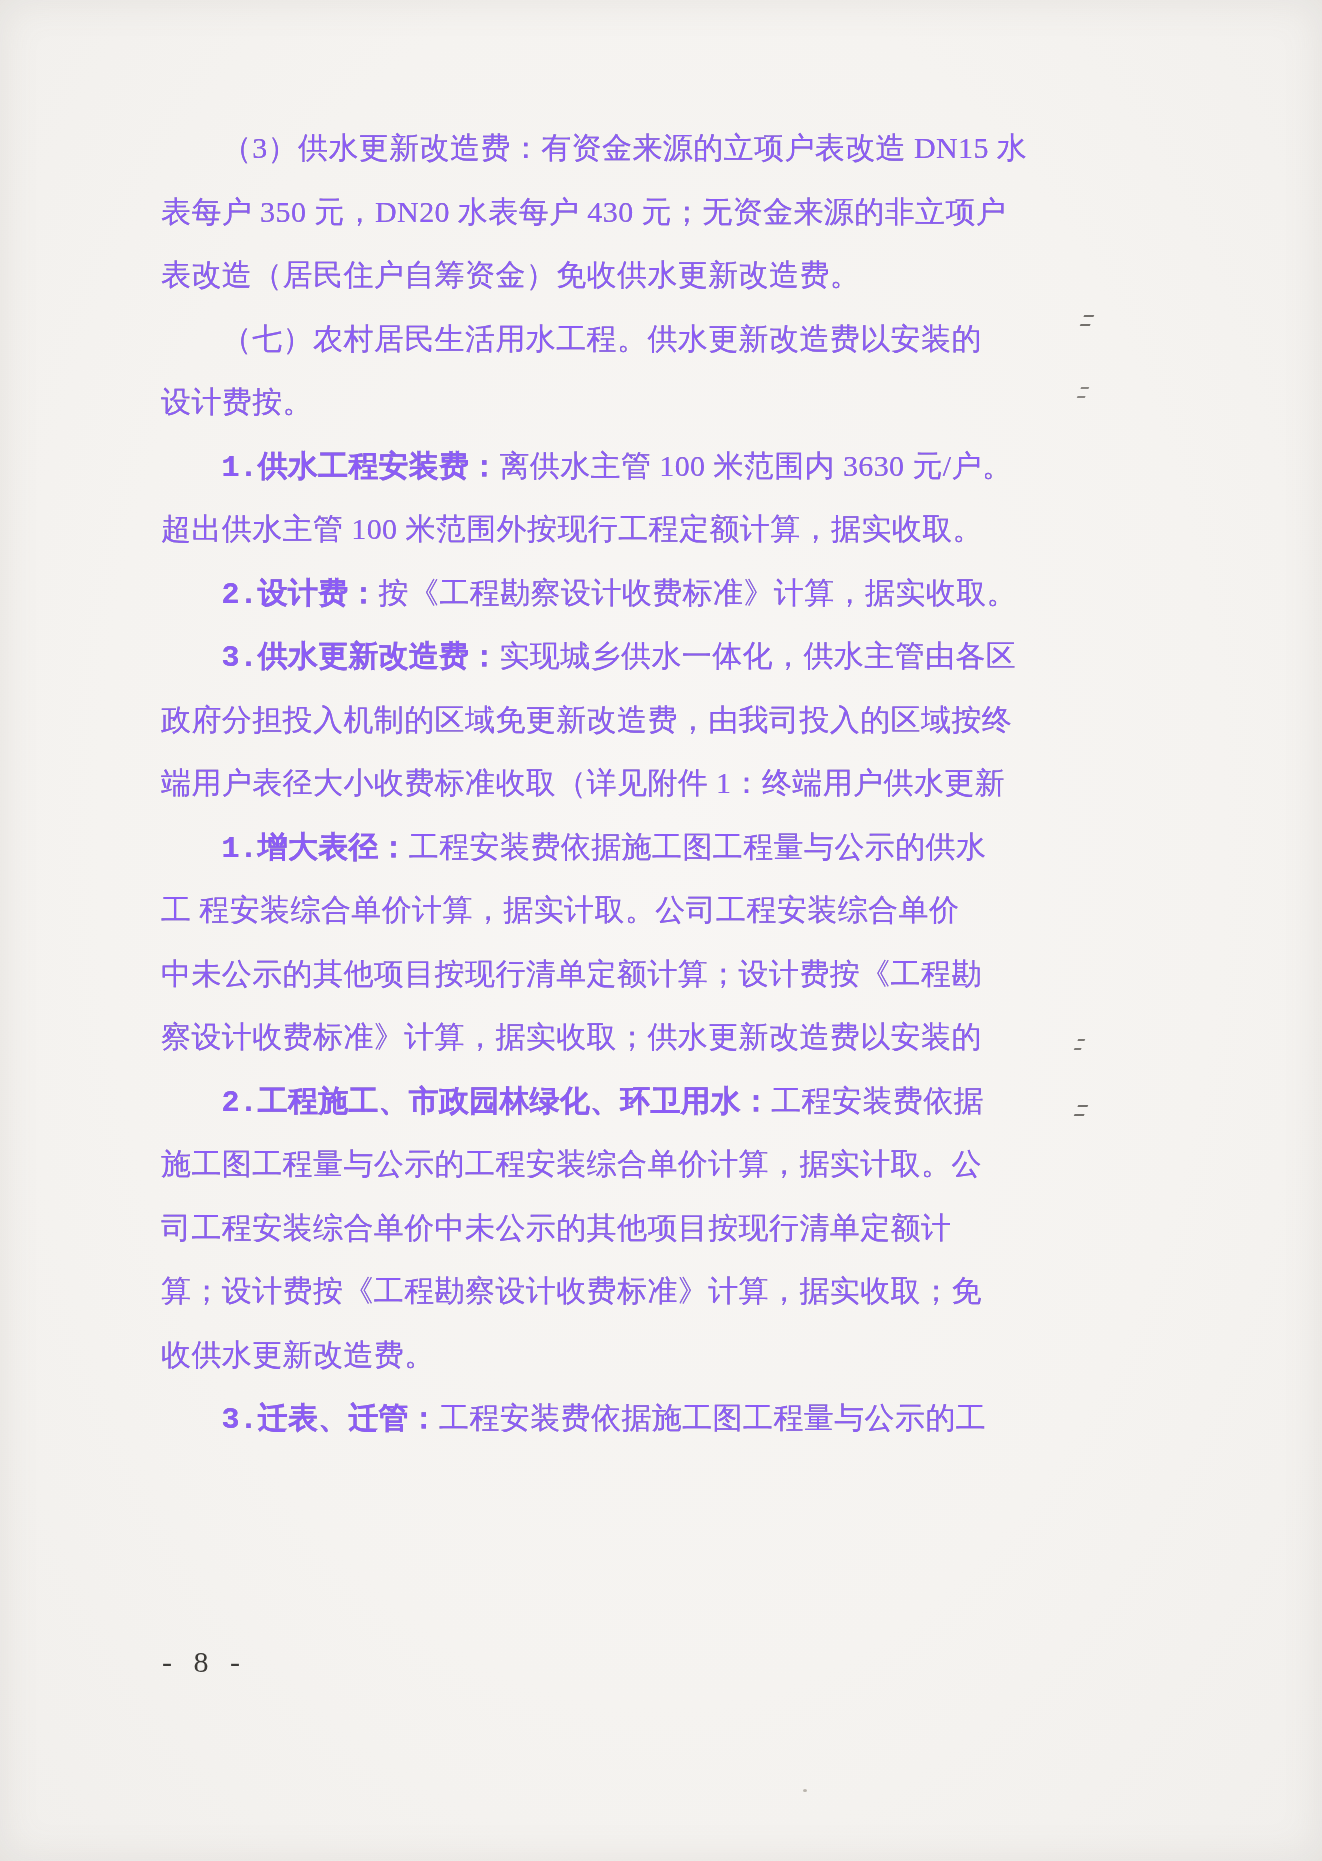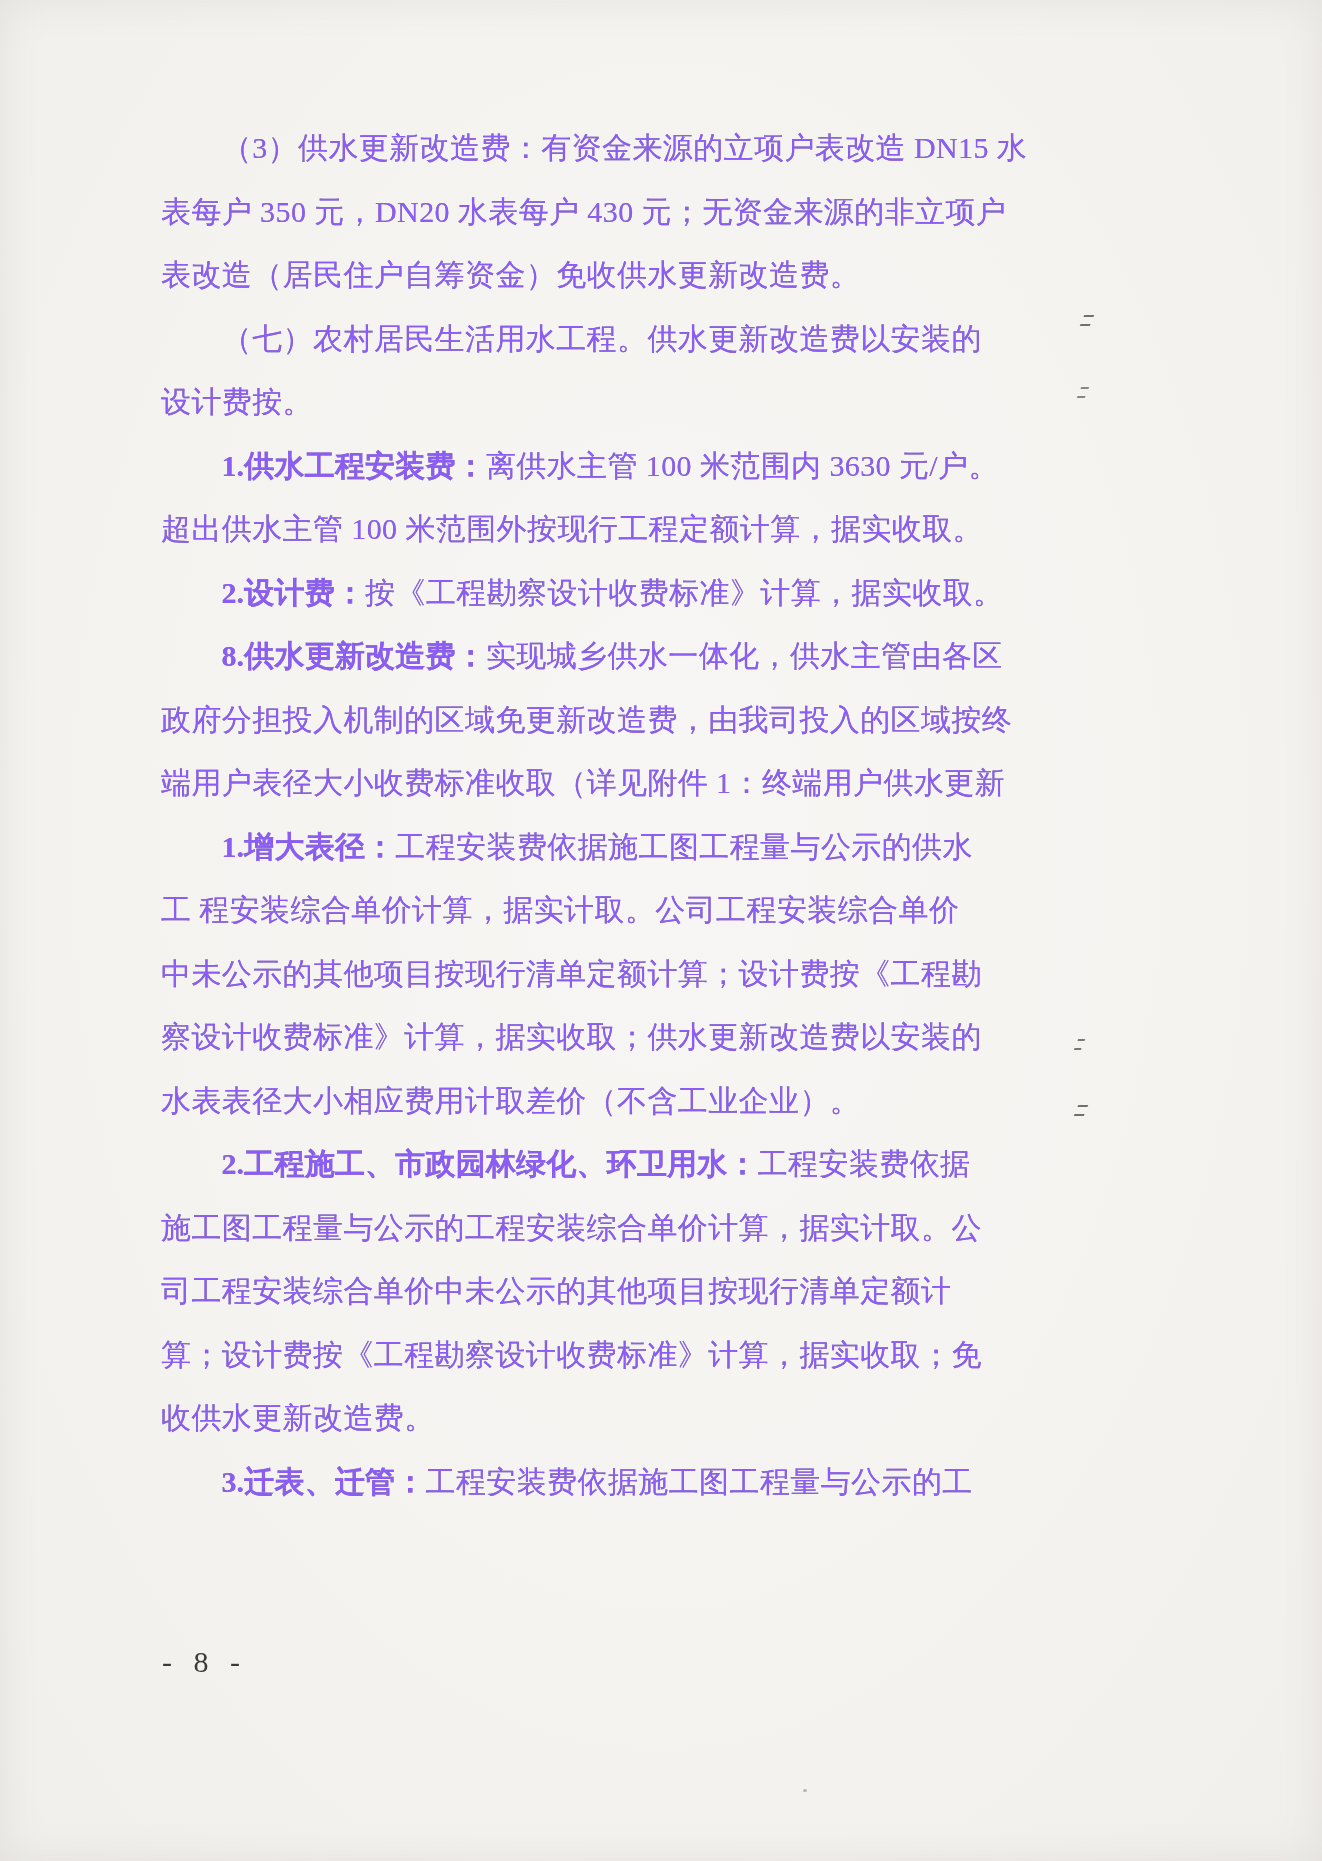--- a/index.html
+++ b/index.html
@@ -30,21 +30,21 @@
     height: 63.5px;
     line-height: 63.5px;
     font-size: 30px;
     color: #8b5cf6;
     white-space: nowrap;
     letter-spacing: 0.4px;
     text-shadow: 0 0 0.6px rgba(47,45,42,0.55);
   }
   .line .b {
     font-weight: 700;
-    font-family: Liberation Serif, serif;
+    font-family: Liberation Mono, monospace;
     letter-spacing: 0.2px;
   }
   .pageno {
     position: absolute;
     left: 162px;
     top: 1642px;
     font-size: 30px;
     line-height: 40px;
     color: #3d3b38;
     letter-spacing: 7px;
@@ -97,42 +97,39 @@
     <div class="line">
     <span class="b">　　1.供水工程安装费：</span><span class="r">离供水主管 100 米范围内 3630 元/户。</span>
   </div>
     <div class="line">
     <span class="b"></span><span class="r">超出供水主管 100 米范围外按现行工程定额计算，据实收取。</span>
   </div>
     <div class="line">
     <span class="b">　　2.设计费：</span><span class="r">按《工程勘察设计收费标准》计算，据实收取。</span>
   </div>
     <div class="line">
-    <span class="b">　　8.供水更新改造费：</span><span class="r">实现城乡供水一体化，供水主管由各区</span>
+    <span class="b">　　3.供水更新改造费：</span><span class="r">实现城乡供水一体化，供水主管由各区</span>
   </div>
     <div class="line">
     <span class="b"></span><span class="r">政府分担投入机制的区域免更新改造费，由我司投入的区域按终</span>
   </div>
     <div class="line">
     <span class="b"></span><span class="r">端用户表径大小收费标准收取（详见附件 1：终端用户供水更新</span>
   </div>
     <div class="line">
     <span class="b">　　1.增大表径：</span><span class="r">工程安装费依据施工图工程量与公示的供水</span>
   </div>
     <div class="line">
     <span class="b"></span><span class="r">工 程安装综合单价计算，据实计取。公司工程安装综合单价</span>
   </div>
     <div class="line">
     <span class="b"></span><span class="r">中未公示的其他项目按现行清单定额计算；设计费按《工程勘</span>
   </div>
     <div class="line">
     <span class="b"></span><span class="r">察设计收费标准》计算，据实收取；供水更新改造费以安装的</span>
-  </div>
-    <div class="line">
-    <span class="b"></span><span class="r">水表表径大小相应费用计取差价（不含工业企业）。</span>
   </div>
     <div class="line">
     <span class="b">　　2.工程施工、市政园林绿化、环卫用水：</span><span class="r">工程安装费依据</span>
   </div>
     <div class="line">
     <span class="b"></span><span class="r">施工图工程量与公示的工程安装综合单价计算，据实计取。公</span>
   </div>
     <div class="line">
     <span class="b"></span><span class="r">司工程安装综合单价中未公示的其他项目按现行清单定额计</span>
   </div>

